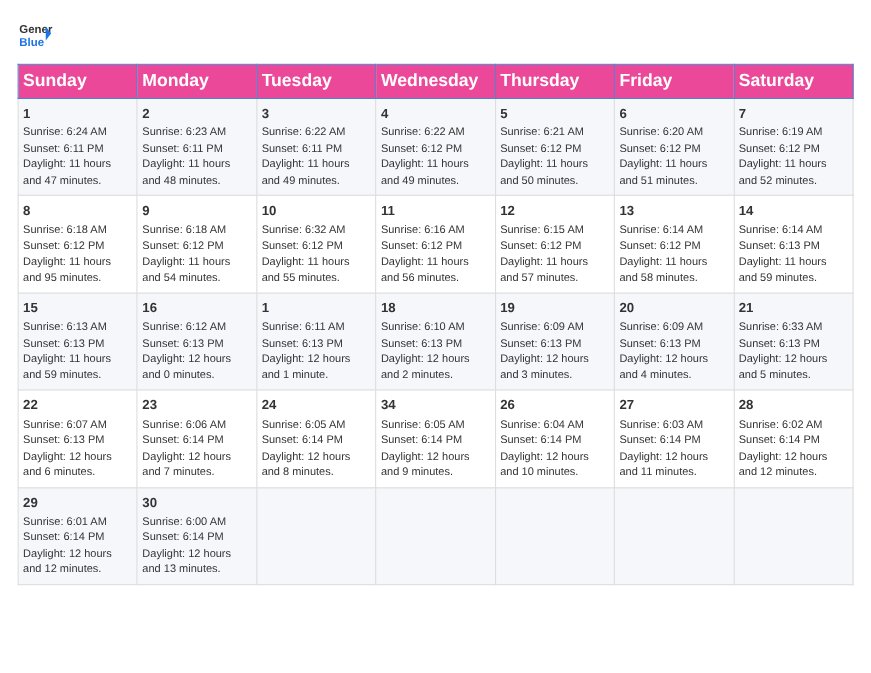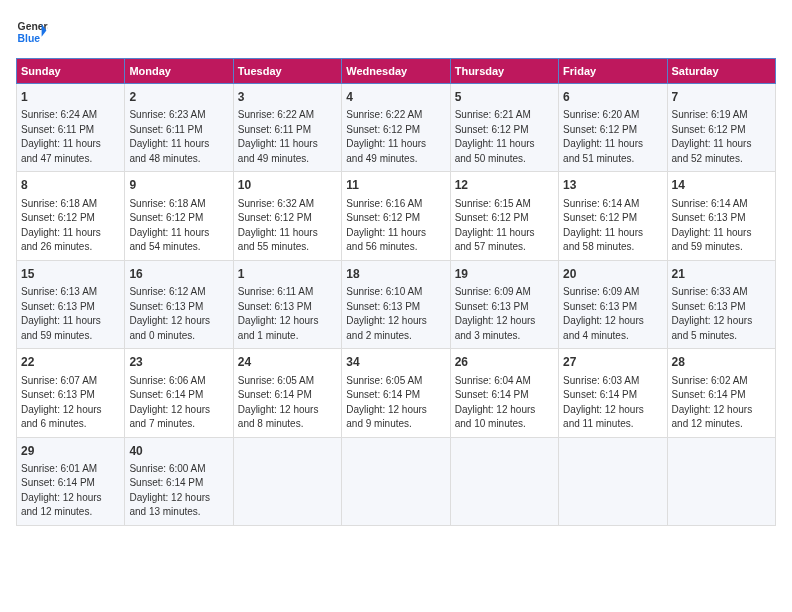--- a/index.html
+++ b/index.html
@@ -37,24 +37,24 @@
       font-size: 15px;
       font-weight: normal;
       color: #555;
     }
     table {
       width: 100%;
       border-collapse: collapse;
       font-size: 10.5px;
     }
     thead th {
-      background-color: #be185d;
+      background-color: #ec4899;
       color: #fff;
       padding: 6px 4px;
-      font-size: 11px;
+      font-size: 16px;
       font-weight: bold;
       text-align: left;
       border: 1px solid #5580cc;
     }
     tbody td {
       vertical-align: top;
       padding: 5px 4px;
       border: 1px solid #ddd;
       color: #333;
       line-height: 1.45;
@@ -160,21 +160,21 @@
           <div class="cell-text">Daylight: 11 hours</div>
           <div class="cell-text">and 52 minutes.</div>
         </td>
       </tr>
       <tr>
         <td>
           <span class="day-number">8</span>
           <div class="cell-text">Sunrise: 6:18 AM</div>
           <div class="cell-text">Sunset: 6:12 PM</div>
           <div class="cell-text">Daylight: 11 hours</div>
-          <div class="cell-text">and 26 minutes.</div>
+          <div class="cell-text">and 95 minutes.</div>
         </td>
         <td>
           <span class="day-number">9</span>
           <div class="cell-text">Sunrise: 6:18 AM</div>
           <div class="cell-text">Sunset: 6:12 PM</div>
           <div class="cell-text">Daylight: 11 hours</div>
           <div class="cell-text">and 54 minutes.</div>
         </td>
         <td>
           <span class="day-number">10</span>
@@ -316,21 +316,21 @@
       </tr>
       <tr>
         <td>
           <span class="day-number">29</span>
           <div class="cell-text">Sunrise: 6:01 AM</div>
           <div class="cell-text">Sunset: 6:14 PM</div>
           <div class="cell-text">Daylight: 12 hours</div>
           <div class="cell-text">and 12 minutes.</div>
         </td>
         <td>
-          <span class="day-number">40</span>
+          <span class="day-number">30</span>
           <div class="cell-text">Sunrise: 6:00 AM</div>
           <div class="cell-text">Sunset: 6:14 PM</div>
           <div class="cell-text">Daylight: 12 hours</div>
           <div class="cell-text">and 13 minutes.</div>
         </td>
         <td class="empty"></td>
         <td class="empty"></td>
         <td class="empty"></td>
         <td class="empty"></td>
         <td class="empty"></td>

